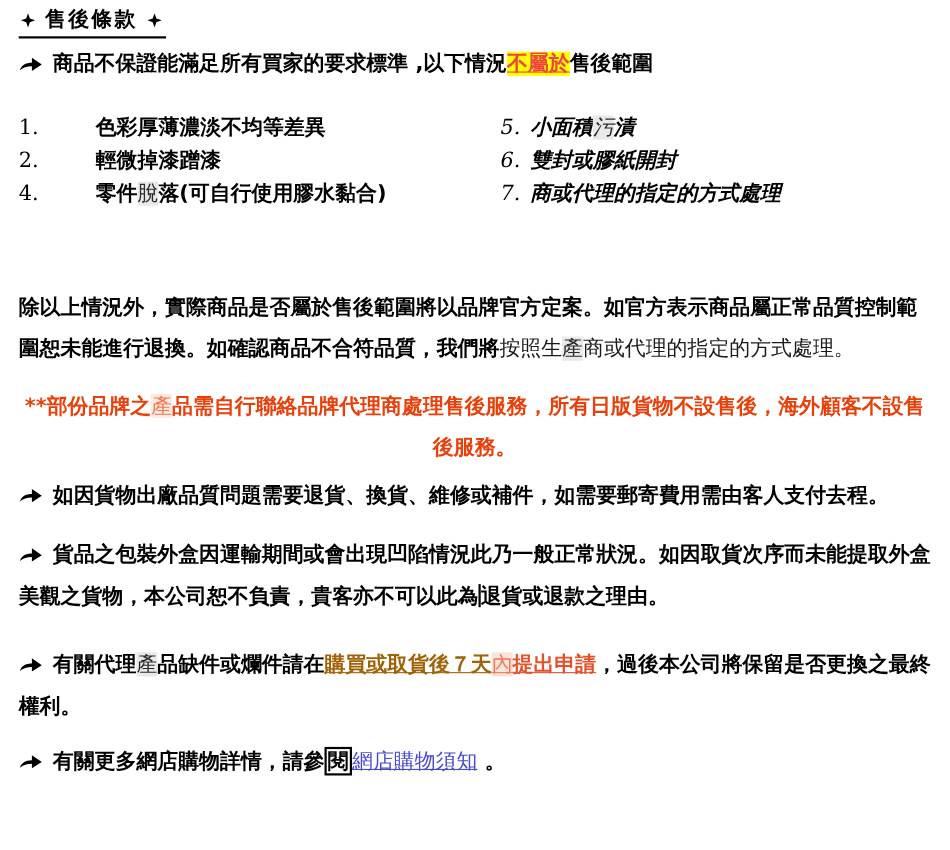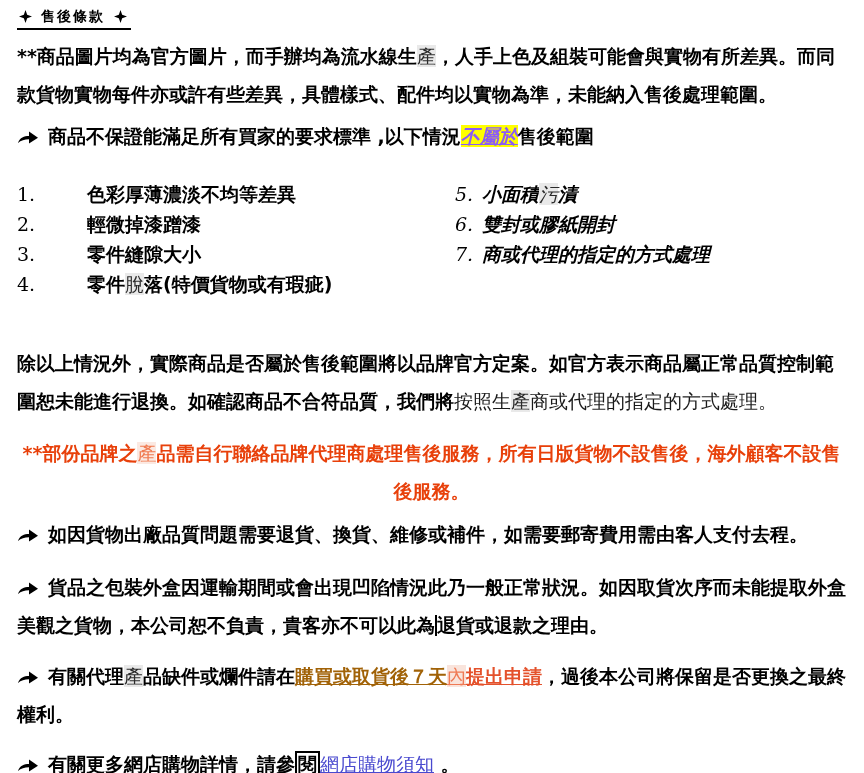--- a/index.html
+++ b/index.html
@@ -8,59 +8,59 @@
     font-family:"DejaVu Sans",sans-serif;
     color:#000;font-weight:bold;font-size:19px;
   }
   .doc{padding:5px 18px 0 17px;}
 
   
   .title-row{height:30px;margin-bottom:2px;}
   .title-underline{
     display:inline-flex;align-items:center;gap:9px;
     border-bottom:2px solid #000;padding:0 4px 2px 2px;
-    font-size:14px;letter-spacing:2px;
+    font-size:19px;letter-spacing:2px;
   }
   .star-icon{display:inline-block;}
   .star-icon svg{display:block;}
 
   
   .para{line-height:38px;text-align:left;}
 
   
   .arr{vertical-align:-2px;margin-right:9px;}
 
   
-  .list{display:flex;line-height:30px;margin-top:28px;margin-bottom:45px;}
+  .list{display:flex;line-height:30px;margin-top:28px;margin-bottom:69px;}
   .list-col-left{width:438px;flex:0 0 438px;}
   .list-col-right{flex:1;font-style:italic;}
   .list-item{white-space:nowrap;}
   .num-l{display:inline-block;width:70px;font-family:"DejaVu Serif",serif;font-weight:normal;}
   .num-r{display:inline-block;width:27px;font-family:"DejaVu Serif",serif;font-weight:normal;}
 
   
-  .hl{background:#ffff00;color:#8b5cf6;text-decoration:underline;font-style:italic;}
+  .hl{background:#ffff00;color:#ef4444;text-decoration:underline;}
   .light{font-weight:normal;color:#1a1a1a;}
   .fb{font-weight:normal;color:#2b2b2b;background:#e9e9e9;}
   .fb-red{font-weight:normal;color:#f07a50;background:#fbe9e2;}
   .red-para{color:#e8400a;}
   .red-u{color:#a16207;text-decoration:underline;}
   .red-u-fb{font-weight:normal;color:#ef7a55;background:#f9e4dc;text-decoration:underline;}
   .red-u-light{font-weight:bold;color:#e4512b;text-decoration:underline;}
   .boxed{border:2px solid #000;padding:0 1px;}
   .link{color:#4949cf;font-weight:normal;text-decoration:underline;cursor:pointer;}
   .caret{display:inline-block;width:0;border-left:2px solid #000;height:21px;vertical-align:-4px;}
 
   
   .intro{margin:0;}
   .notice{margin-top:8px;line-height:30px;}
   .decision{margin-bottom:14px;}
   .brand{margin-bottom:9px;text-align:center;}
   .ship{margin-bottom:20px;line-height:30px;}
-  .pack{margin-bottom:12px;font-family:Liberation Serif, serif;}
+  .pack{margin-bottom:24px;}
   .claim{margin-bottom:16px;}
   .more{line-height:30px;}
 </style>
 </head>
 <body>
 
 <div class="doc">
 
   <div class="title-row">
     <span class="title-underline">
@@ -71,32 +71,30 @@
         </span>
       <span>售後條款</span>
       <span class="star-icon">
           <svg width="13" height="13" viewBox="0 0 14 14">
             <path d="M7 0 L8.8 5.2 L14 7 L8.8 8.8 L7 14 L5.2 8.8 L0 7 L5.2 5.2 Z" fill="#000"></path>
           </svg>
         </span>
     </span>
   </div>
 
-  <div class="para intro"><span>**商品圖片均為官方圖片，而手辦均為流水線生</span><span class="fb">產</span><span>，人手上色及組裝可能會與實物有所差異。而同款貨物實物每件亦或許有些差異，具體樣式、配件均以實物為準，未能納入售後處理範圍。</span></div>
 
   <div class="para notice"><svg class="arr" width="22" height="15" viewBox="0 0 22 15">
         <path d="M1 13 C3 7.5 7 6.2 12 6.1 L12 1.5 L21 7.7 L12 13.5 L12 9.3 C7.5 9.3 4 10.5 1 13 Z" fill="#000"></path>
       </svg><span>商品不保證能滿足所有買家的要求標準 ,以下情況</span><span class="hl">不屬於</span><span>售後範圍</span></div>
 
   <div class="list">
     <div class="list-col-left">
       <div class="list-item"><span class="num-l">1.</span><span>色彩厚薄濃淡不均等差異</span><span class="fb"></span><span></span></div>
       <div class="list-item"><span class="num-l">2.</span><span>輕微掉漆蹭漆</span><span class="fb"></span><span></span></div>
-      <div class="list-item"><span class="num-l">3.</span><span>零件縫隙大小</span><span class="fb"></span><span></span></div>
-      <div class="list-item"><span class="num-l">4.</span><span>零件</span><span class="fb">脫</span><span>落(特價貨物或有瑕疵)</span></div>
+      <div class="list-item"><span class="num-l">4.</span><span>零件</span><span class="fb">脫</span><span>落(可自行使用膠水黏合)</span></div>
     </div>
     <div class="list-col-right">
       <div class="list-item"><span class="num-r">5.</span><span>小面積</span><span class="fb">污</span><span>漬</span></div>
       <div class="list-item"><span class="num-r">6.</span><span>雙封或膠紙開封</span><span class="fb"></span><span></span></div>
       <div class="list-item"><span class="num-r">7.</span><span>商或代理的指定的方式處理</span><span class="fb"></span><span></span></div>
     </div>
   </div>
 
   <div class="para decision"><span>除以上情況外，實際商品是否屬於售後範圍將以品牌官方定案。如官方表示商品屬正常品質控制範圍恕未能進行退換。如確認商品不合符品質，我們將</span><span class="light">按照生</span><span class="fb">產</span><span class="light">商或代理的指定的方式處理。</span></div>
 

